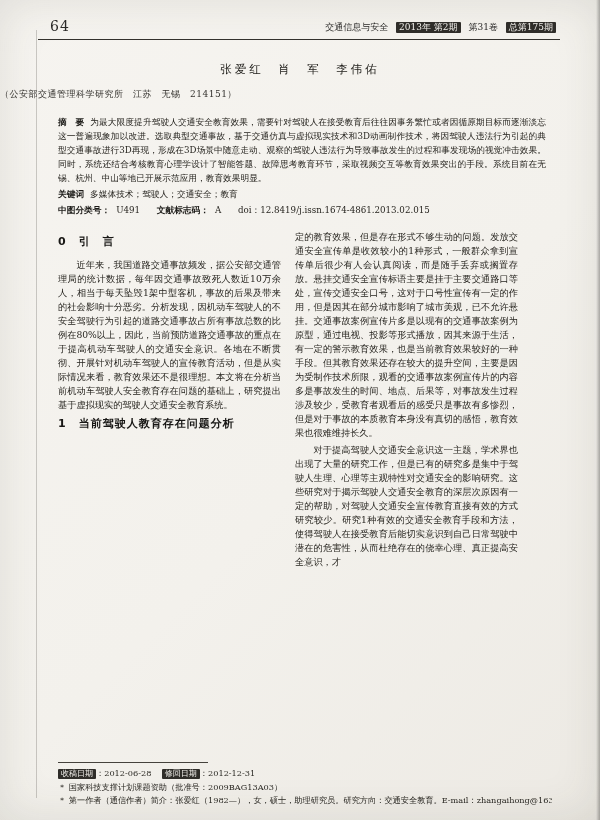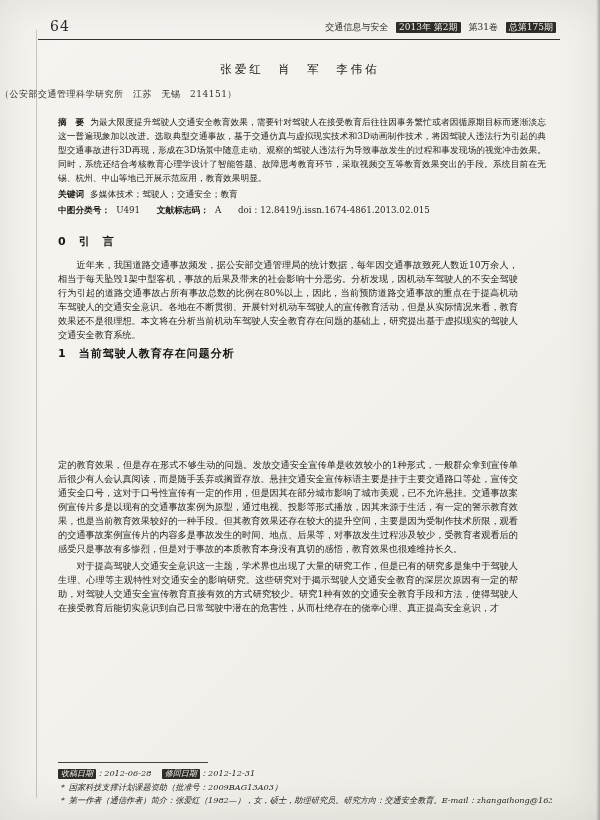--- a/index.html
+++ b/index.html
@@ -61,38 +61,38 @@
   .lbl{
     font-family:"DejaVu Sans","Liberation Sans",sans-serif;
     font-weight:bold; margin-right:6px; color:#1b1a17;
   }
   .meta-line .val{ margin-right:14px; }
   
   .columns{
     display:flex; gap:14px;
     margin:13px 82px 0 58px;
     height:442px; overflow:hidden;
-    font-size:9.2px; line-height:1.52; text-align:justify; color:#26241f;flex-direction:column;
+    font-size:9.2px; line-height:1.52; text-align:justify; color:#26241f;
   }
   .col{ flex:1; min-width:0; }
   .sec-heading{
     font-family:"DejaVu Sans","Liberation Sans",sans-serif;
     font-weight:bold; font-size:11px; color:#181715;
     margin:4px 0 7px 0; letter-spacing:1px;
   }
   .col p.para{ text-indent:2em; margin-bottom:3px; }
   .col p.cont{ text-indent:0; }
   
   .footer{
     position:absolute; left:58px; right:48px; bottom:13px;
     font-size:8.2px; line-height:1.6; color:#2a2823;
   }
   .footer-rule{ width:150px; border-top:1px solid #45423c; margin-bottom:4px; }
   .footer .badge{ font-size:8px; }
-  .footer .row{ white-space:nowrap; overflow:hidden;font-style:italic; }
+  .footer .row{ white-space:nowrap; overflow:hidden; }
 </style>
 </head>
 <body>
 
 <div class="page">
   <div class="binding-line"></div>
 
   <div class="header">
     <span class="page-num">64</span>
     <span class="journal-line">

